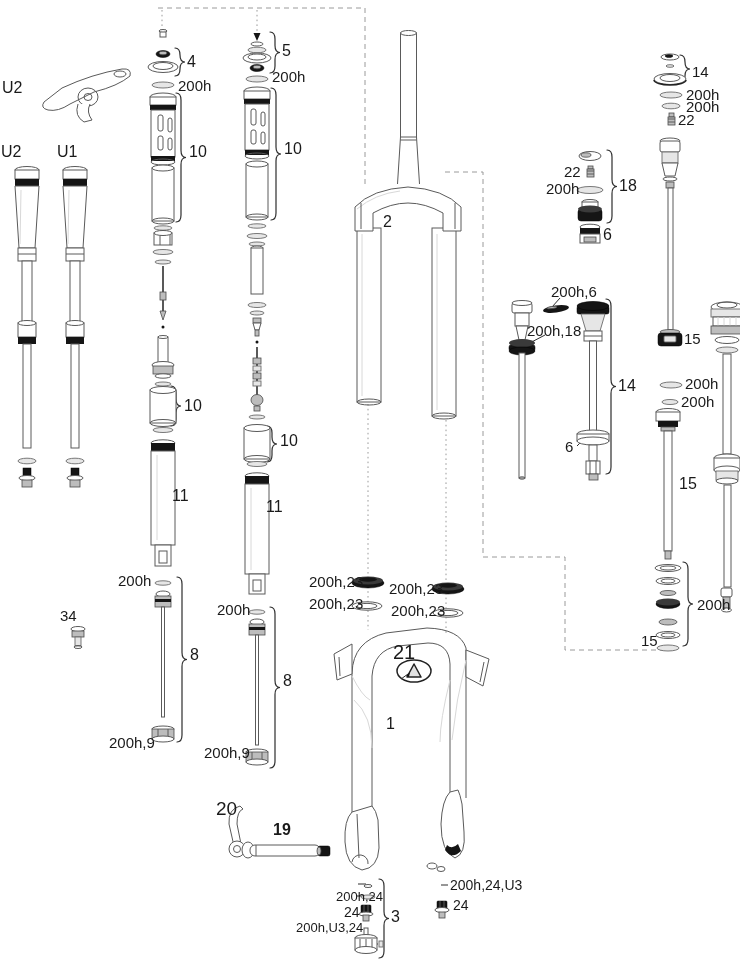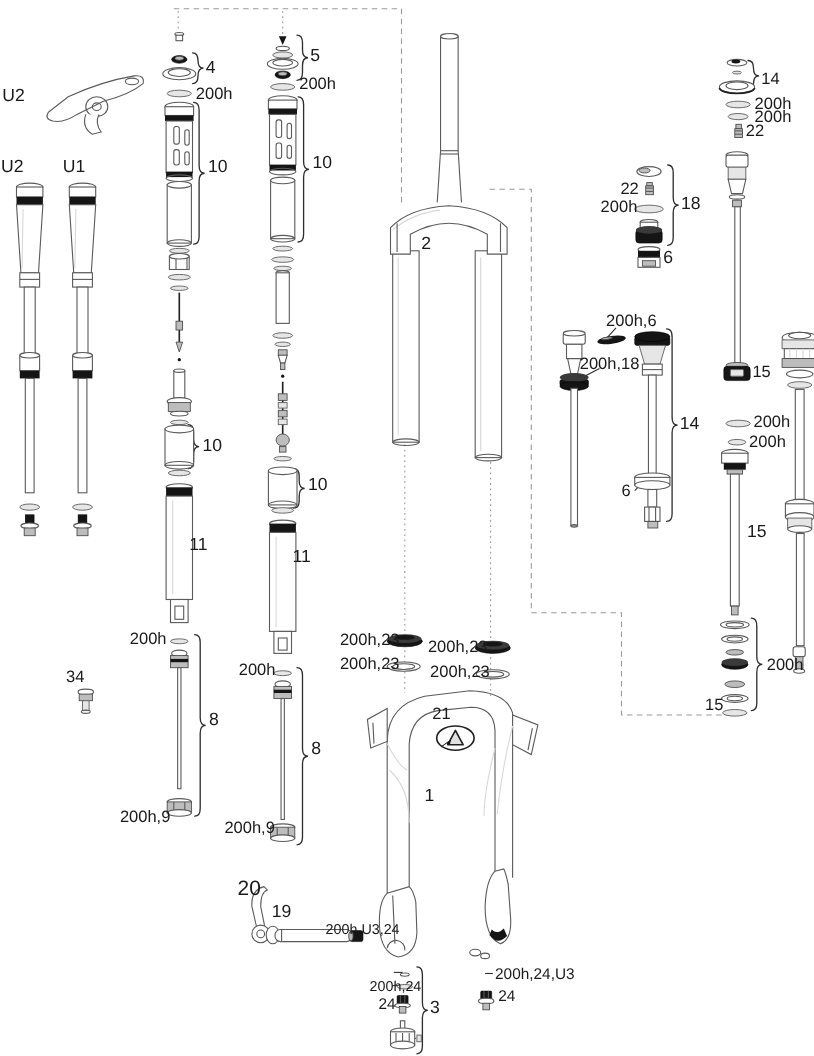--- a/index.html
+++ b/index.html
@@ -468,23 +468,23 @@
     <div class="lbl" style="left: 190px; top: 647px; font-size: 16px;">8</div>
     <div class="lbl" style="left: 217px; top: 602px; font-size: 15px;">200h</div>
     <div class="lbl" style="left: 283px; top: 673px; font-size: 16px;">8</div>
     <div class="lbl" style="left: 60px; top: 608px; font-size: 15px;">34</div>
     <div class="lbl" style="left: 109px; top: 735px; font-size: 15px;">200h,9</div>
     <div class="lbl" style="left: 204px; top: 745px; font-size: 15px;">200h,9</div>
     <div class="lbl" style="left: 309px; top: 574px; font-size: 15px;">200h,23</div>
     <div class="lbl" style="left: 389px; top: 581px; font-size: 15px;">200h,23</div>
     <div class="lbl" style="left: 309px; top: 596px; font-size: 15px;">200h,23</div>
     <div class="lbl" style="left: 391px; top: 603px; font-size: 15px;">200h,23</div>
-    <div class="lbl" style="left: 393px; top: 642px; font-size: 15px;">21</div>
+    <div class="lbl" style="left: 393px; top: 642px; font-size: 20px;">21</div>
     <div class="lbl" style="left: 386px; top: 716px; font-size: 16px;">1</div>
     <div class="lbl" style="left: 216px; top: 799px; font-size: 19px;">20</div>
-    <div class="lbl" style="left: 247px; top: 822px; font-size: 16px;">19</div>
-    <div class="lbl" style="left: 296px; top: 838px; font-size: 13px;">200h,U3,24</div>
+    <div class="lbl" style="left: 273px; top: 822px; font-size: 16px; font-weight: bold;">19</div>
+    <div class="lbl" style="left: 296px; top: 921px; font-size: 13px;">200h,U3,24</div>
     <div class="lbl" style="left: 314px; top: 890px; font-size: 13px; margin-left: 22px;">200h,24</div>
     <div class="lbl" style="left: 344px; top: 905px; font-size: 14px;">24</div>
     <div class="lbl" style="left: 391px; top: 909px; font-size: 16px;">3</div>
     <div class="lbl" style="left: 450px; top: 878px; font-size: 14px;">200h,24,U3</div>
     <div class="lbl" style="left: 453px; top: 898px; font-size: 14px;">24</div>
   </div>
 
 </body></html>

